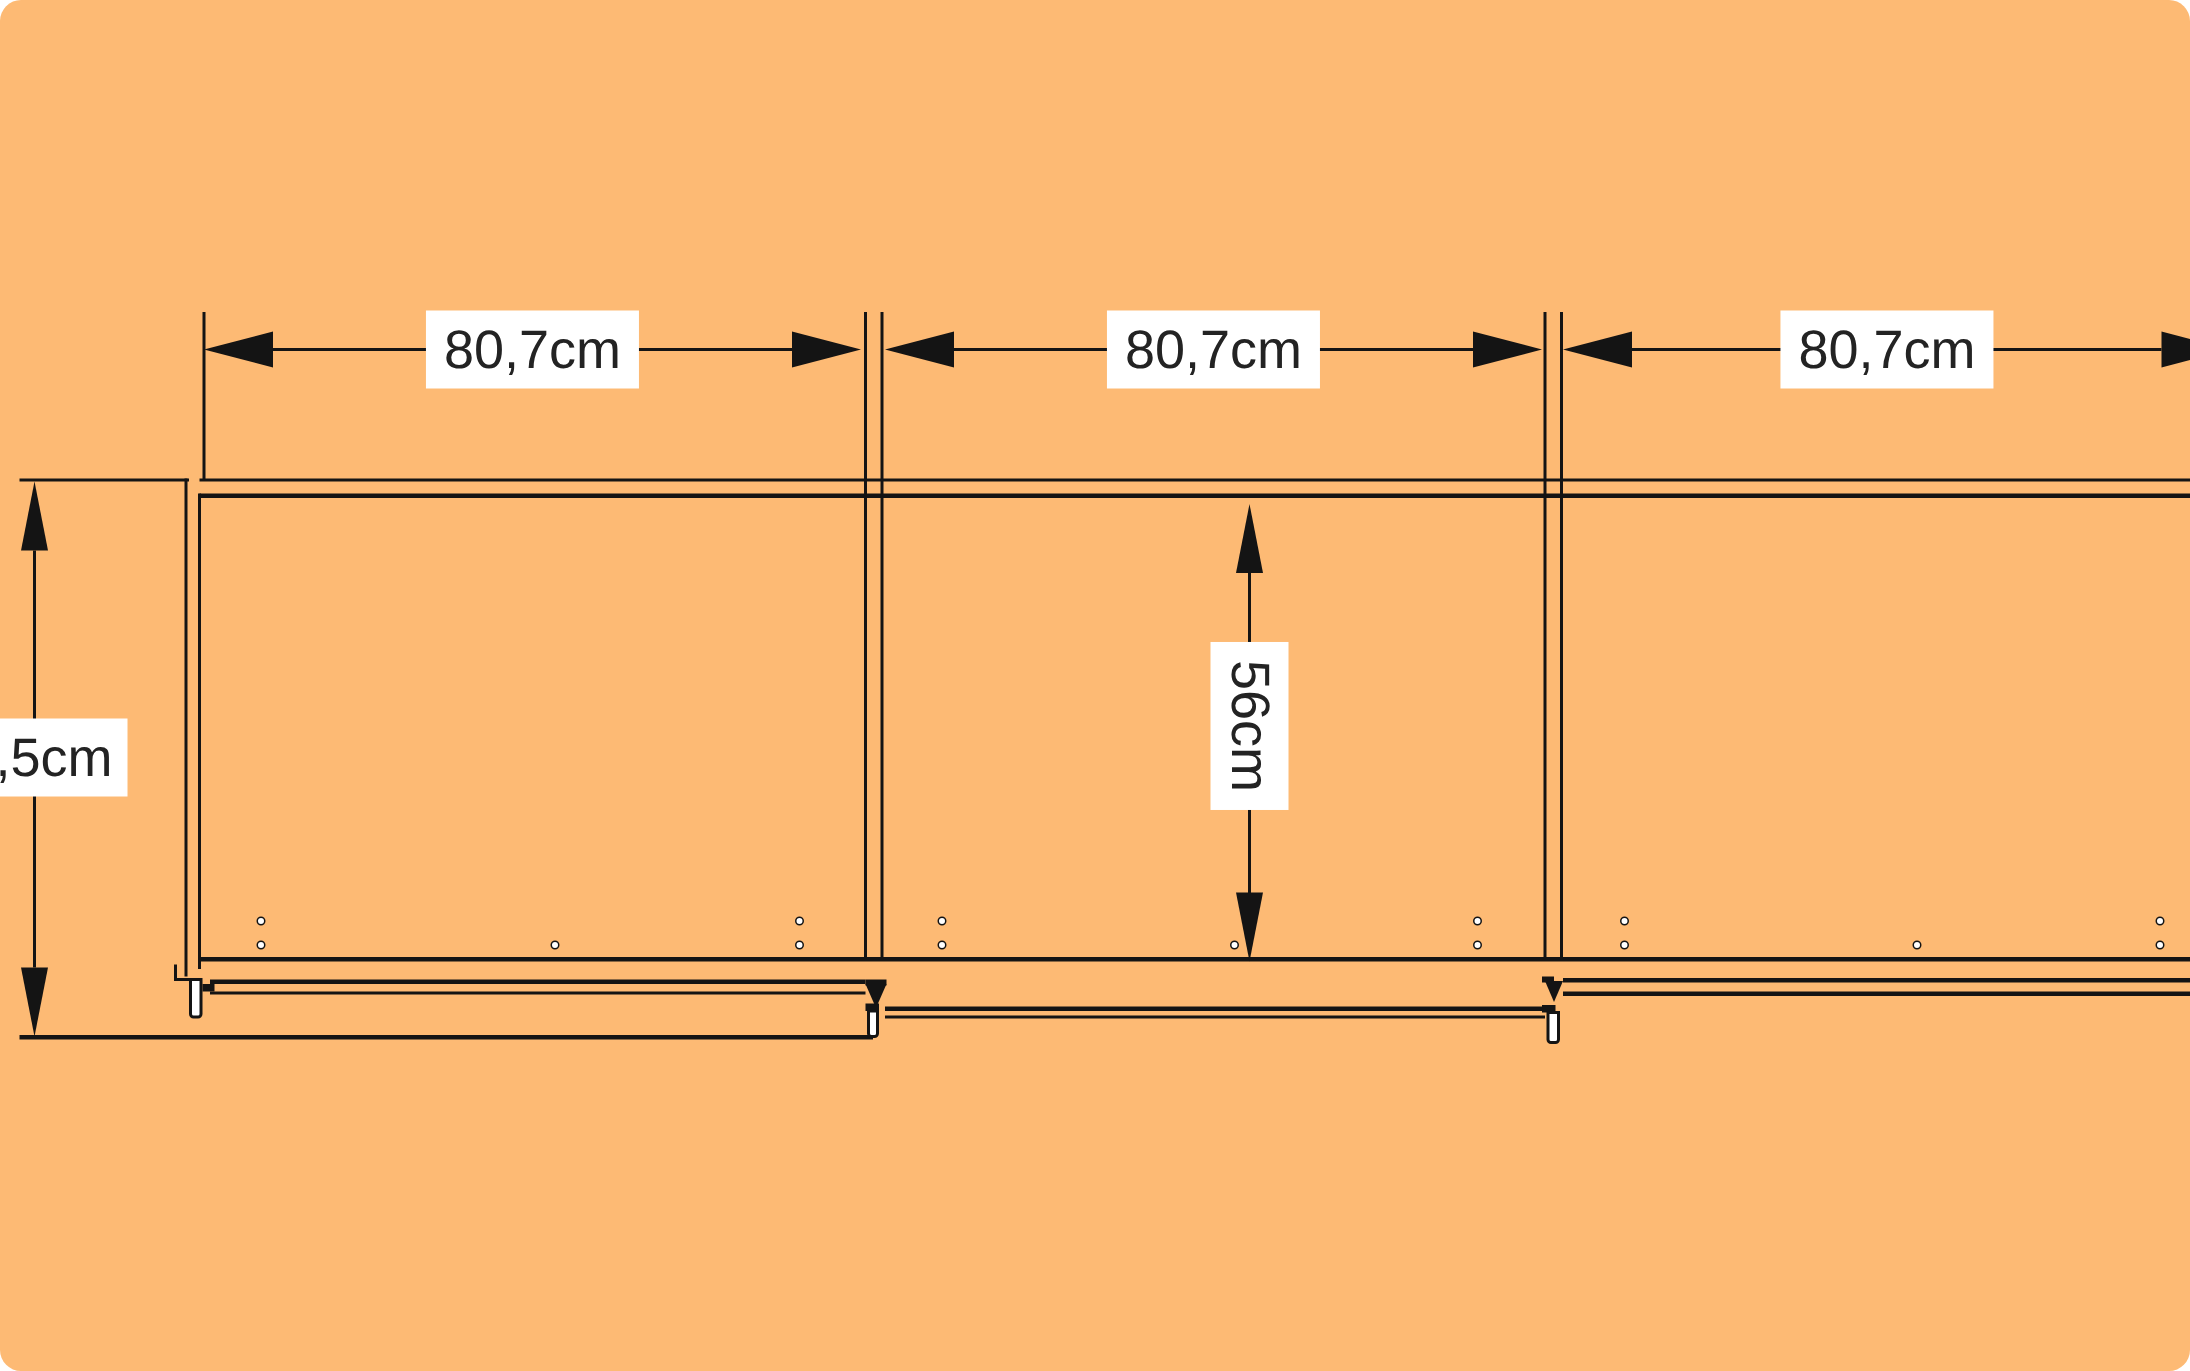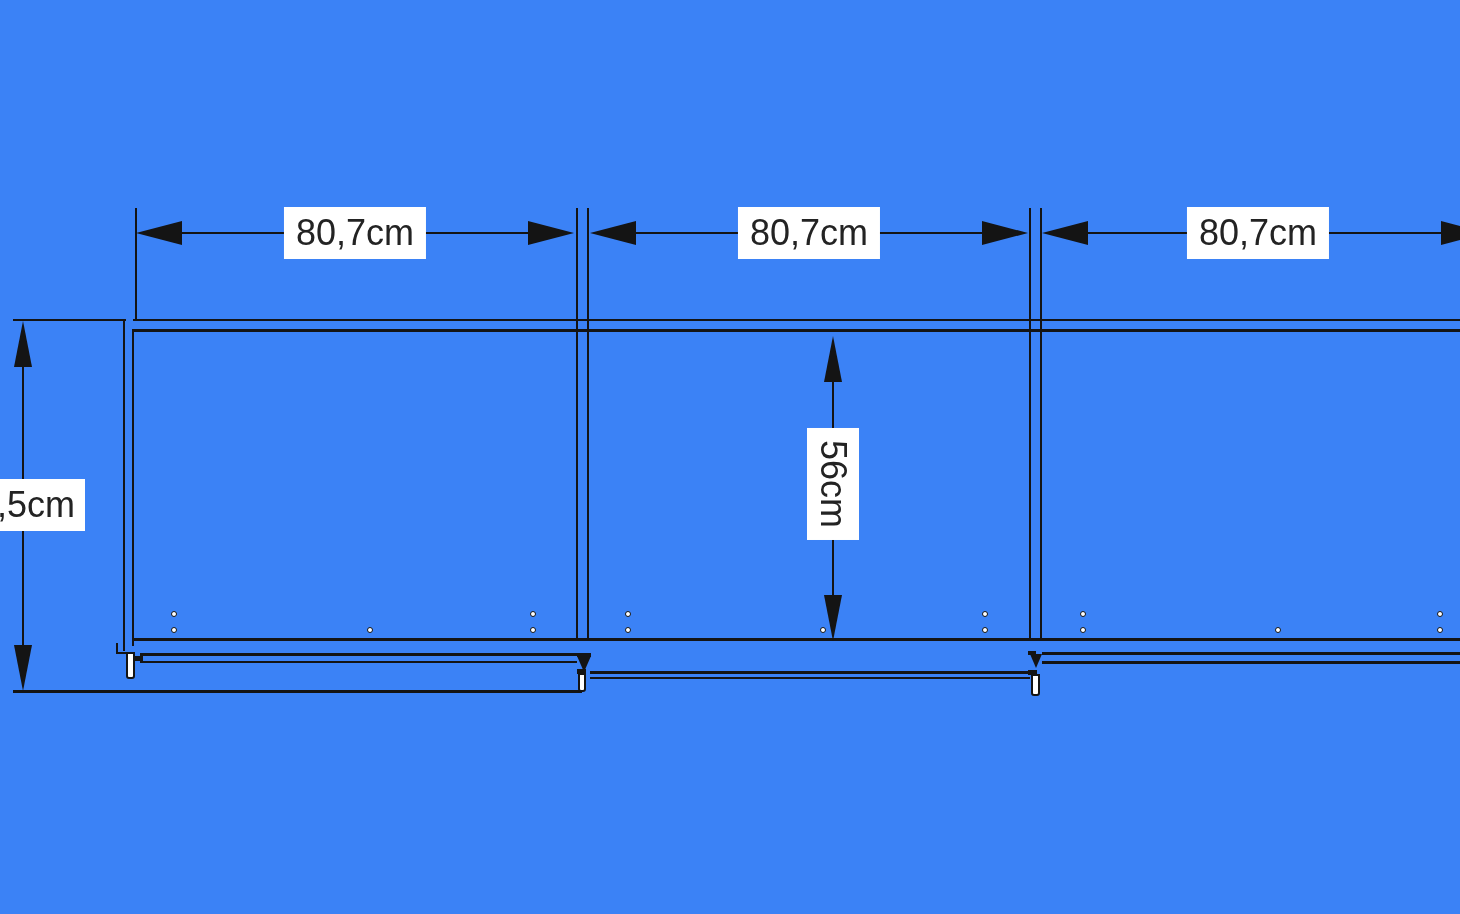--- a/index.html
+++ b/index.html
@@ -1,22 +1,23 @@
 <!DOCTYPE html>
 <html><head>
 <meta charset="utf-8">
 <style>
   html, body { margin: 0; padding: 0; background: #ffffff; }
   #stage {
     position: relative;
     width: 1460px;
     height: 914px;
-    background: #3b82f6;
+    background: #fdba74;
     overflow: hidden;
     font-family: "Liberation Sans", sans-serif;
+    border-radius: 14px;
   }
   .ln { position: absolute; background: #141414; }
   .dim-text {
     position: absolute;
     font-size: 36px;
     color: #232323;
     background: #ffffff;
     white-space: nowrap;
     line-height: 1;
     padding: 8px 12px;

